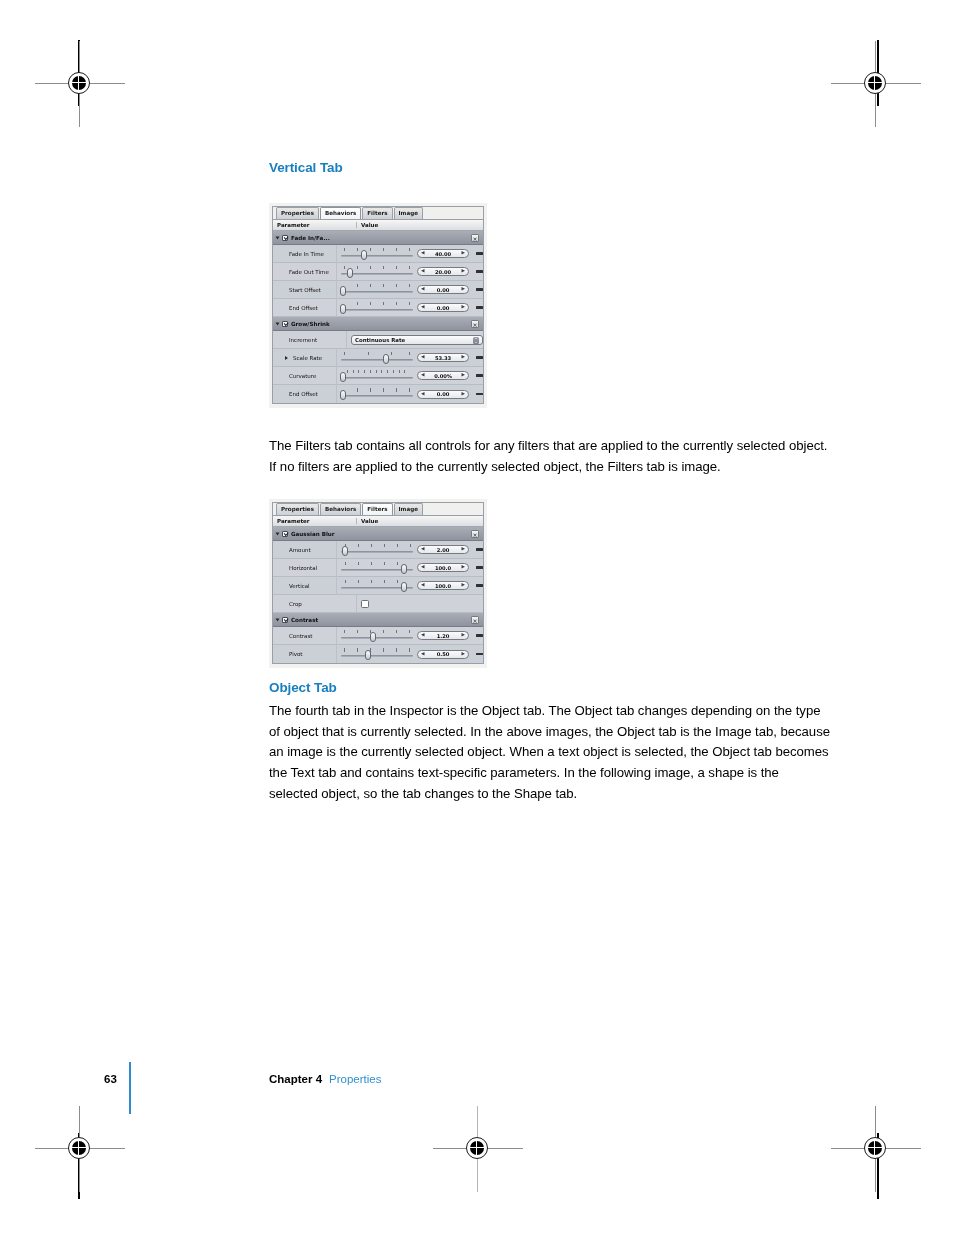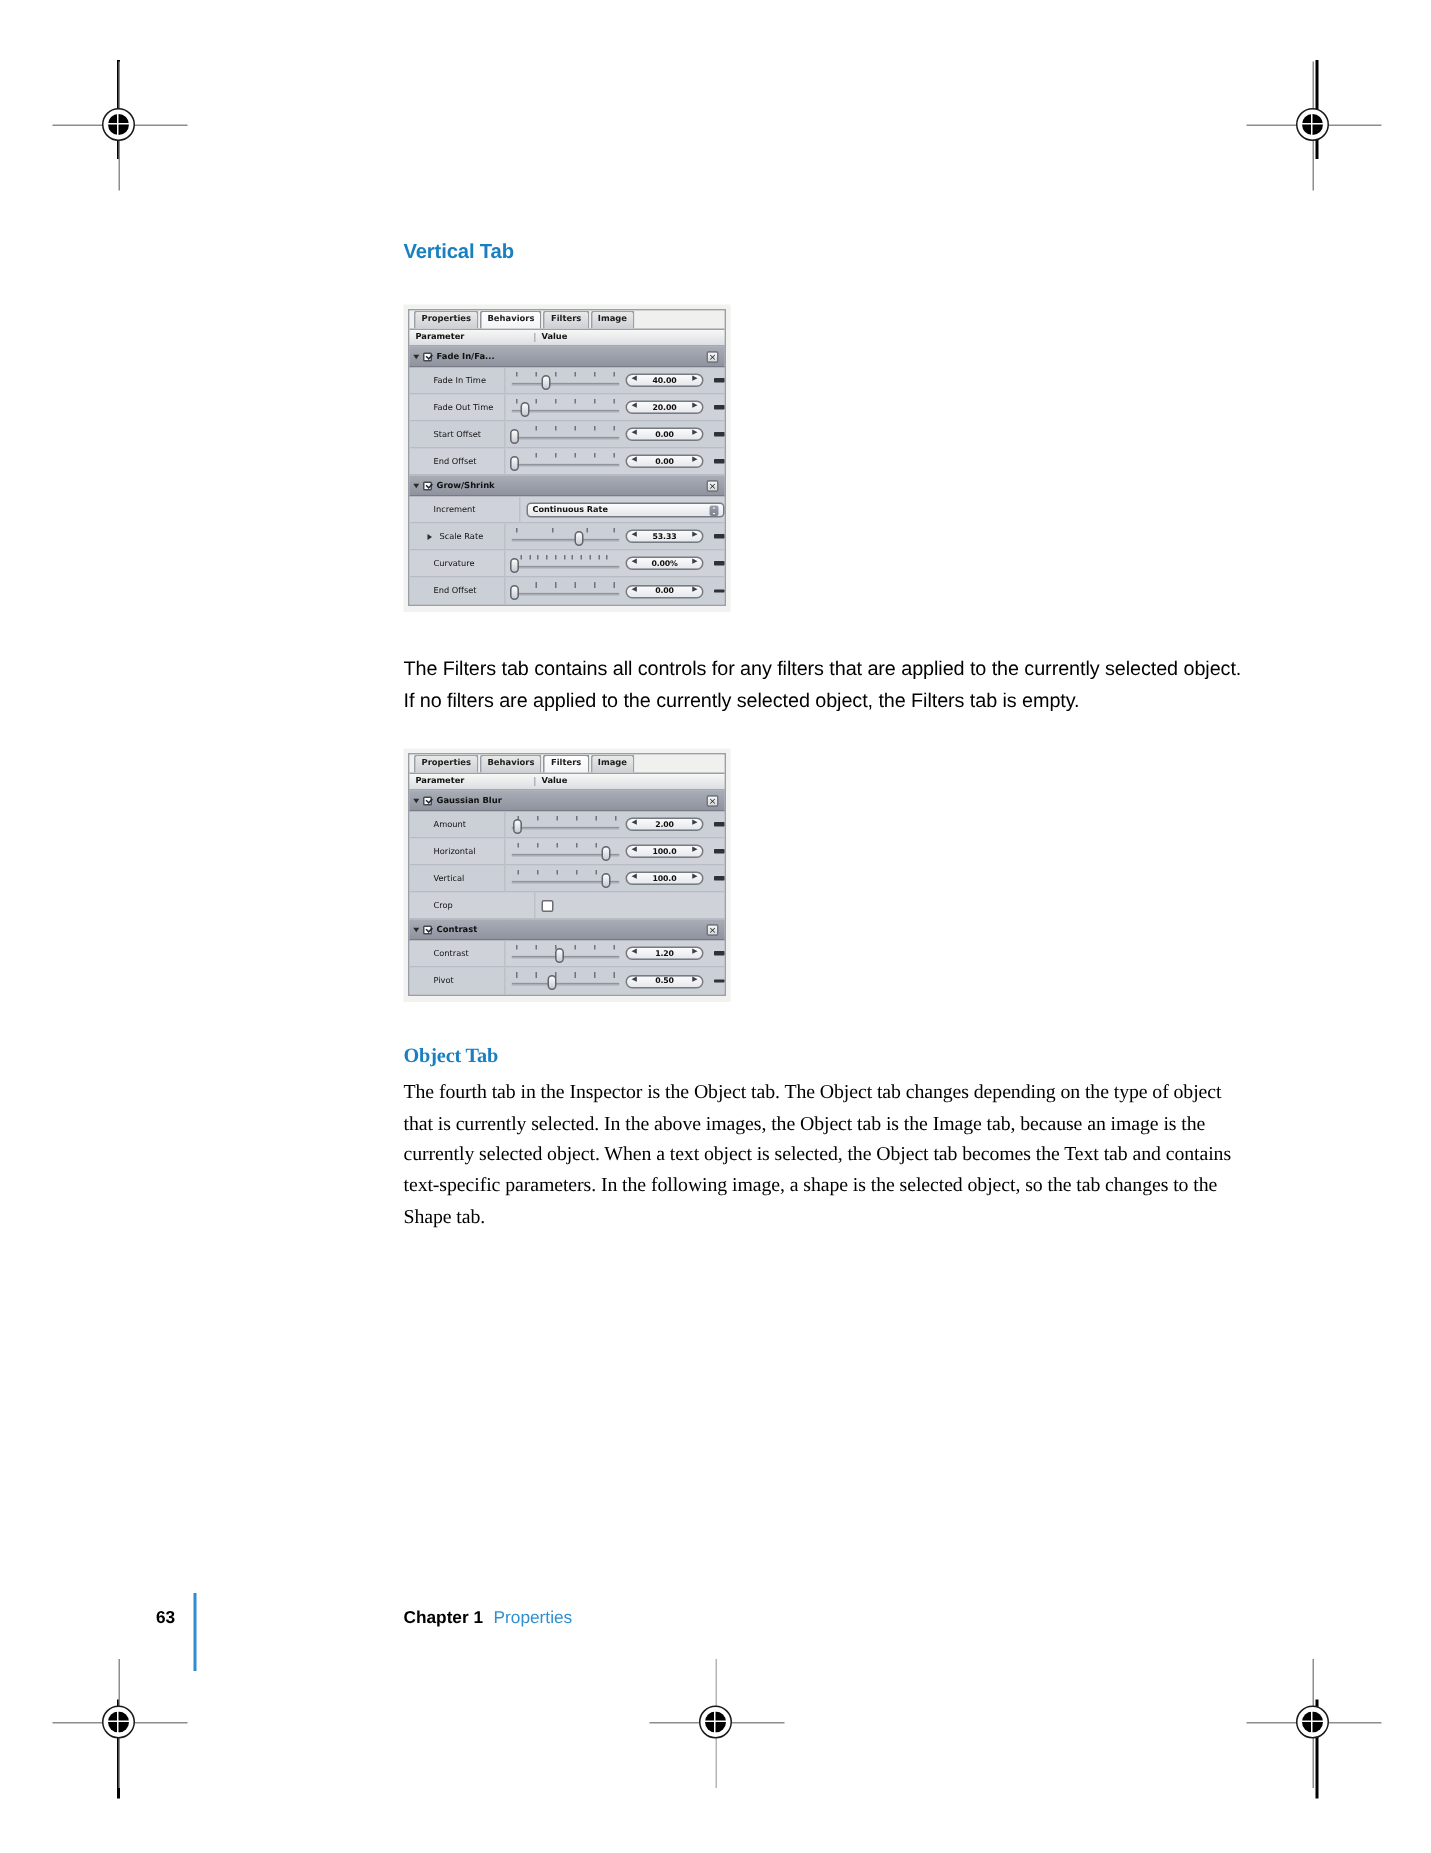--- a/index.html
+++ b/index.html
@@ -496,21 +496,21 @@
             <span class="num">0.00</span>
             <span class="arr">▶</span>
           </div>
           <div class="dash"></div>
         </div>
       </div>
     </div>
   </div>
 
   <div class="block" style="margin-top:28px;">
-    <p class="body">The Filters tab contains all controls for any filters that are applied to the currently selected object. If no filters are applied to the currently selected object, the Filters tab is empty.</p>
+    <p class="body">The Filters tab contains all controls for any filters that are applied to the currently selected object. If no filters are applied to the currently selected object, the Filters tab is image.</p>
   </div>
 
   <div class="spacer-fig"></div>
   <div class="figure">
     <div class="insp">
       <div class="tabbar">
         <div class="tab">Properties</div>
         <div class="tab">Behaviors</div>
         <div class="tab active">Filters</div>
         <div class="tab">Image</div>
@@ -654,24 +654,24 @@
             <span class="arr">◀</span>
             <span class="num">0.50</span>
             <span class="arr">▶</span>
           </div>
           <div class="dash"></div>
         </div>
       </div>
     </div>
   </div>
 
-  <div class="block" style="margin-top:28px;font-family:Liberation Serif, serif;">
+  <div class="block" style="margin-top:12px;">
     <h2 class="sec">Object Tab</h2>
     <p class="body">The fourth tab in the Inspector is the Object tab. The Object tab changes depending on the type of object that is currently selected. In the above images, the Object tab is the Image tab, because an image is the currently selected object. When a text object is selected, the Object tab becomes the Text tab and contains text-specific parameters. In the following image, a shape is the selected object, so the tab changes to the Shape tab.</p>
   </div>
 
 </div>
 
 <div class="pageno">63</div>
 <div class="footrule"></div>
 <div class="chapinfo">
-  <span class="ch">Chapter 1</span><span class="or">Properties</span>
+  <span class="ch">Chapter 4</span><span class="or">Properties</span>
 </div>
 
 </body></html>

